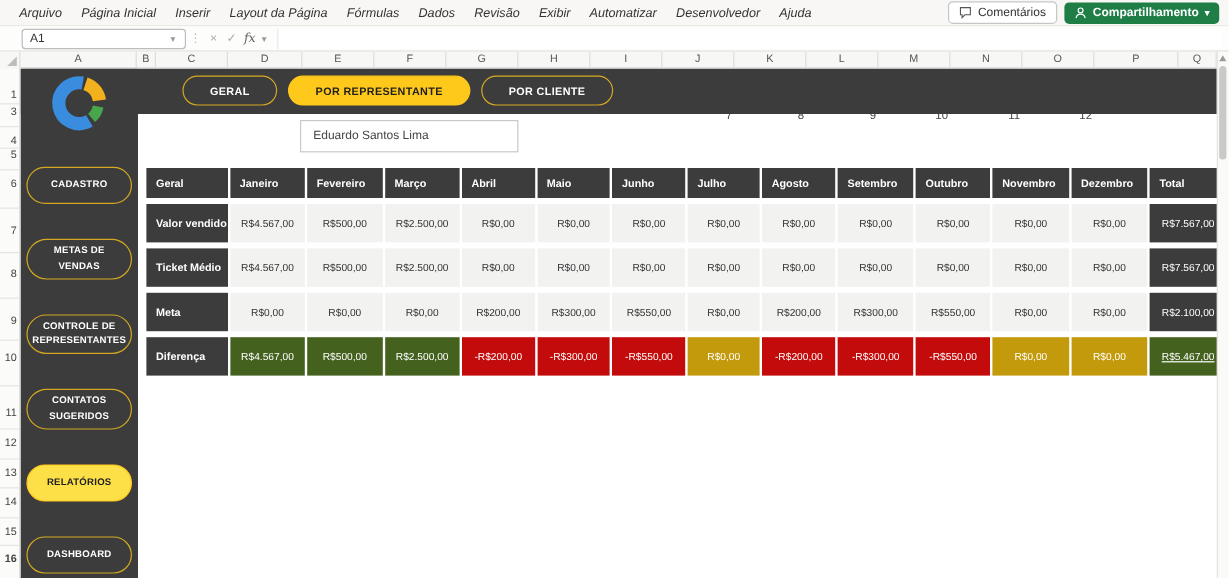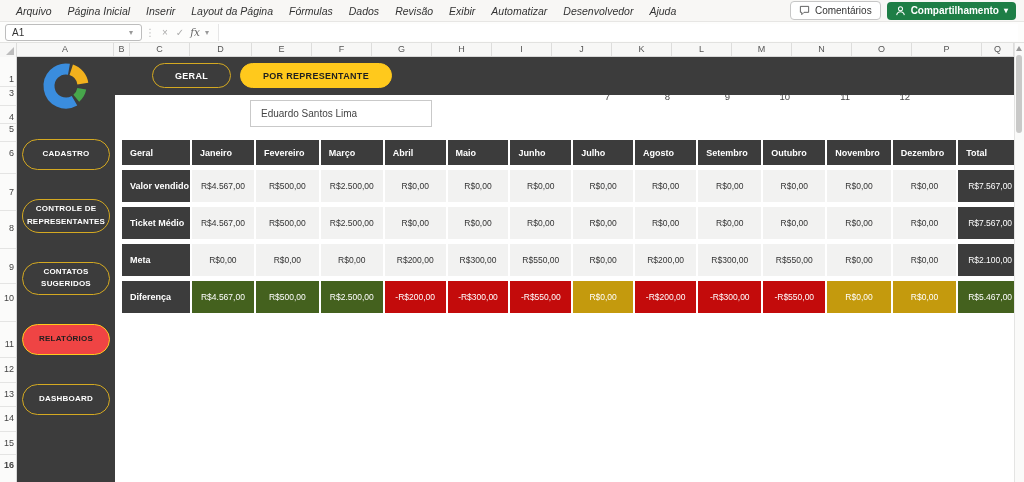--- a/index.html
+++ b/index.html
@@ -16,21 +16,21 @@
                 border:1px solid #C6C6C6;border-radius:4px;background:#fff;
                 font-size:10px;color:#333;}
   .btn-share{display:flex;align-items:center;gap:5px;height:18px;padding:0 8px;
              border-radius:4px;background:#1E7E46;font-size:10px;color:#fff;font-weight:bold;}
   .caret{font-size:8px;line-height:1;}
 
   
   .formulabar{position:absolute;top:22px;left:0;right:0;height:21px;background:#FDFDFC;
               border-bottom:1px solid #E2E2E0;display:flex;align-items:center;
               box-sizing:border-box;z-index:8;}
-  .namebox{margin-left:5px;width:124px;height:15px;border:1px solid #BDBDBD;border-radius:3px;
+  .namebox{margin-left:18px;width:124px;height:15px;border:1px solid #BDBDBD;border-radius:3px;
            display:flex;align-items:center;justify-content:space-between;
            font-size:10px;color:#333;padding:0 5px 0 6px;background:#fff;}
   .fb-sep{color:#B9B9B9;font-size:10px;margin:0 3px;}
   .fb-icon{color:#ABABAB;font-size:10px;padding:0 4px;}
   .fb-fx{font-family:"DejaVu Serif",serif;font-style:italic;font-size:10.5px;color:#666;padding:0 2px;}
   .fb-chevron{color:#999;font-size:8px;padding:0 3px;}
   .formula-input{flex:1;height:15px;border:none;border-left:1px solid #E6E6E6;background:#fff;
                  margin:0 6px;font-size:10px;outline:none;font-family:"Liberation Sans",sans-serif;}
 
   
@@ -62,21 +62,21 @@
 
   
   .sidebar{position:absolute;left:17px;top:57px;width:98px;height:425px;background:#3C3C3C;z-index:3;}
   .logo{position:absolute;left:22px;top:2px;}
   .sidebar-nav{position:absolute;top:82px;left:5px;right:5px;display:flex;
                flex-direction:column;gap:29px;}
   .nav-btn{min-height:31px;border:1px solid #D4A921;border-radius:17px;color:#fff;
            font-size:8px;font-weight:bold;display:flex;align-items:center;justify-content:center;
            text-align:center;padding:3px 6px;letter-spacing:.2px;line-height:1.6;
            box-sizing:border-box;cursor:default;}
-  .nav-btn.active{background:#ef4444;color:#1f1f1f;border-color:#FFC91C;}
+  .nav-btn.active{background:#fde047;color:#1f1f1f;border-color:#FFC91C;}
 
   
   .sel-label{position:absolute;left:123px;top:100px;width:127px;height:27px;background:#3C3C3C;
              color:#fff;font-size:9.5px;font-weight:bold;display:flex;align-items:center;
              padding-left:10px;box-sizing:border-box;z-index:4;}
   .sel-value{position:absolute;left:250px;top:100px;width:182px;height:27px;background:#fff;
              border:1px solid #C9C9C9;color:#444;font-size:10px;display:flex;align-items:center;
              padding-left:10px;box-sizing:border-box;z-index:4;}
 
   
@@ -209,31 +209,33 @@
       <div class="partial-num" style="left: 708px;">9</div>
       <div class="partial-num" style="left: 768px;">10</div>
       <div class="partial-num" style="left: 828px;">11</div>
       <div class="partial-num" style="left: 888px;">12</div>
     </div>
 
   <div class="top-band">
     <div class="tabs" id="tabs">
         <div class="tab">GERAL</div>
         <div class="tab active">POR REPRESENTANTE</div>
+        <div class="tab">POR CLIENTE</div>
       </div>
   </div>
 
   <div class="sidebar">
     <svg class="logo" width="54" height="54" viewBox="0 0 54 54">
       <path d="M 35.5 41.72 A 17 17 0 1 1 29.95 10.26" fill="none" stroke="#3A8DDE" stroke-width="11"></path>
       <path d="M 32.25 10.83 A 17 17 0 0 1 43.84 24.63" fill="none" stroke="#F2B11D" stroke-width="11"></path>
       <path d="M 42.76 29.78 A 16 16 0 0 1 37.29 39.26" fill="none" stroke="#47A64B" stroke-width="9"></path>
     </svg>
     <div class="sidebar-nav" id="sidebar-nav">
         <div class="nav-btn">CADASTRO</div>
+        <div class="nav-btn">METAS DE VENDAS</div>
         <div class="nav-btn">CONTROLE DE REPRESENTANTES</div>
         <div class="nav-btn">CONTATOS SUGERIDOS</div>
         <div class="nav-btn active">RELATÓRIOS</div>
         <div class="nav-btn">DASHBOARD</div>
       </div>
   </div>
 
   <div class="sel-value">Eduardo Santos Lima</div>
 
   <table class="report-table">
@@ -311,21 +313,21 @@
           <td class="status" style="background: rgb(68, 97, 30);">R$2.500,00</td>
           <td class="status" style="background: rgb(195, 11, 11);">-R$200,00</td>
           <td class="status" style="background: rgb(195, 11, 11);">-R$300,00</td>
           <td class="status" style="background: rgb(195, 11, 11);">-R$550,00</td>
           <td class="status" style="background: rgb(196, 154, 13);">R$0,00</td>
           <td class="status" style="background: rgb(195, 11, 11);">-R$200,00</td>
           <td class="status" style="background: rgb(195, 11, 11);">-R$300,00</td>
           <td class="status" style="background: rgb(195, 11, 11);">-R$550,00</td>
           <td class="status" style="background: rgb(196, 154, 13);">R$0,00</td>
           <td class="status" style="background: rgb(196, 154, 13);">R$0,00</td>
-          <td class="total" style="background: rgb(68, 97, 30);">R$5.467,00</td>
+          <td class="total" style="background: rgb(68, 97, 30); text-decoration: underline;">R$5.467,00</td>
         </tr>
       </tbody>
   </table>
 
   <div class="vscroll">
     <div class="varrow"></div>
     <div class="vthumb"></div>
   </div>
 
 </div>

